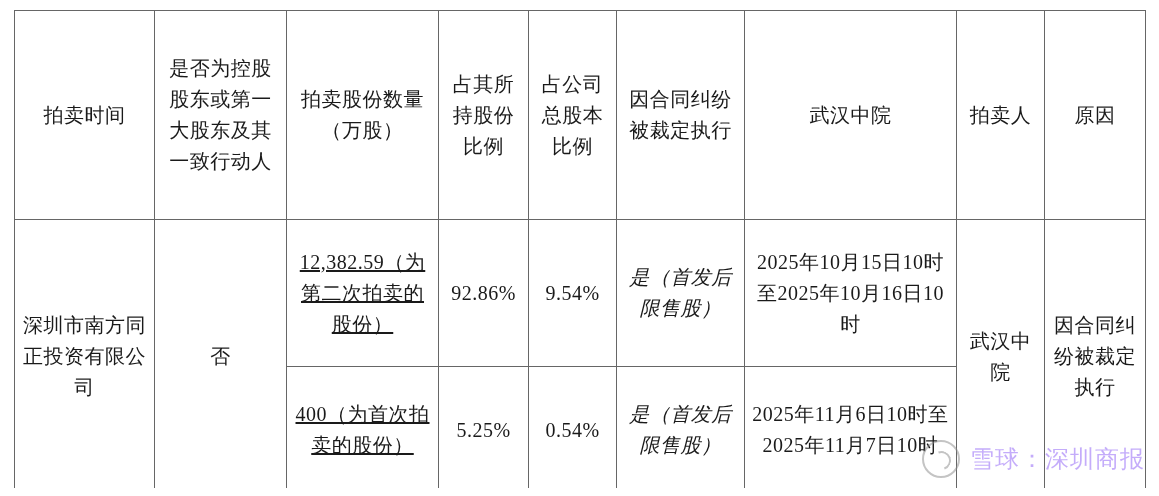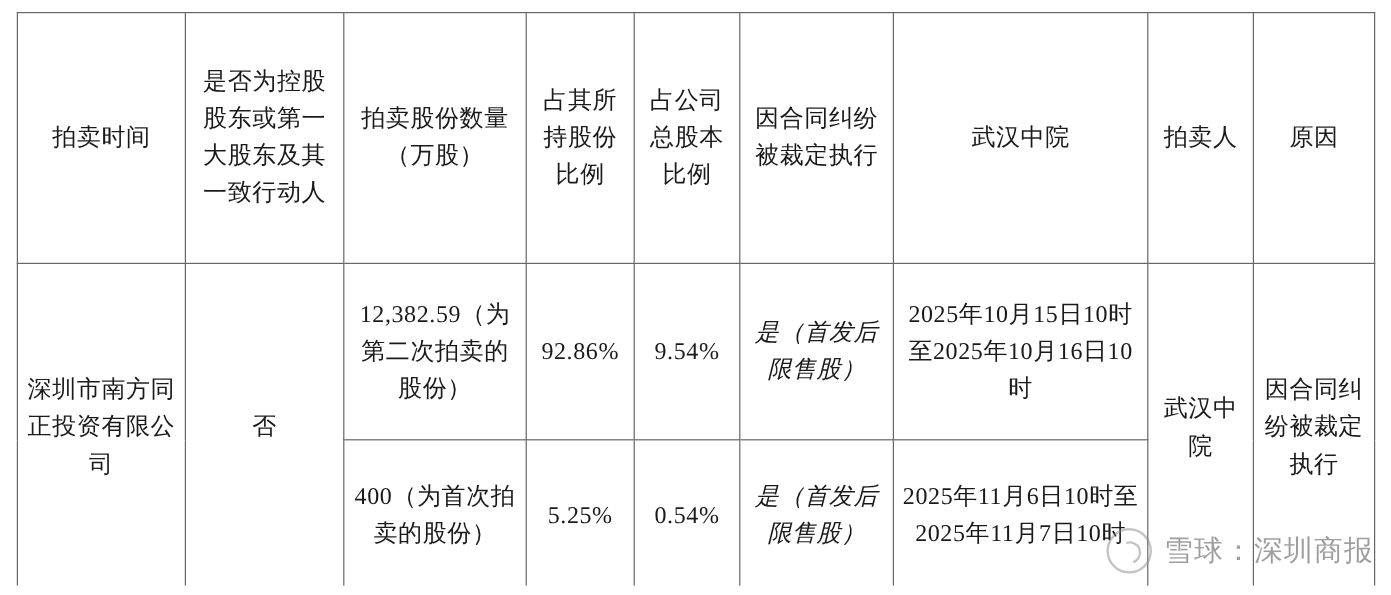--- a/index.html
+++ b/index.html
@@ -53,20 +53,21 @@
   col.c7 { width: 88px; }
   col.c8 { width: 101px; }
 
   .cell-shareholder {
     font-size: 21px;
     line-height: 1.9;
   }
   .cell-amount {
     line-height: 1.95;
     font-size: 20px;
+    text-decoration: underline;
   }
   .cell-time {
     line-height: 1.85;
     font-size: 19px;
   }
   .cell-restrict {
     line-height: 1.85;
     font-style: italic;
   }
   .cell-reason {
@@ -105,21 +106,21 @@
     width: 15px;
     height: 15px;
     border-radius: 50%;
     border: 2px solid #8a8a8a;
     border-left-color: transparent;
     border-bottom-color: transparent;
     transform: rotate(25deg);
   }
   .watermark .wm-text {
     font-size: 24px;
-    color: #404040;
+    color: #8b5cf6;
     font-family: Liberation Mono, monospace;
     letter-spacing: 1px;
     white-space: nowrap;
   }
   .bottom-strip {
     position: absolute;
     left: 0;
     bottom: 0;
     width: 1159px;
     height: 8px;

